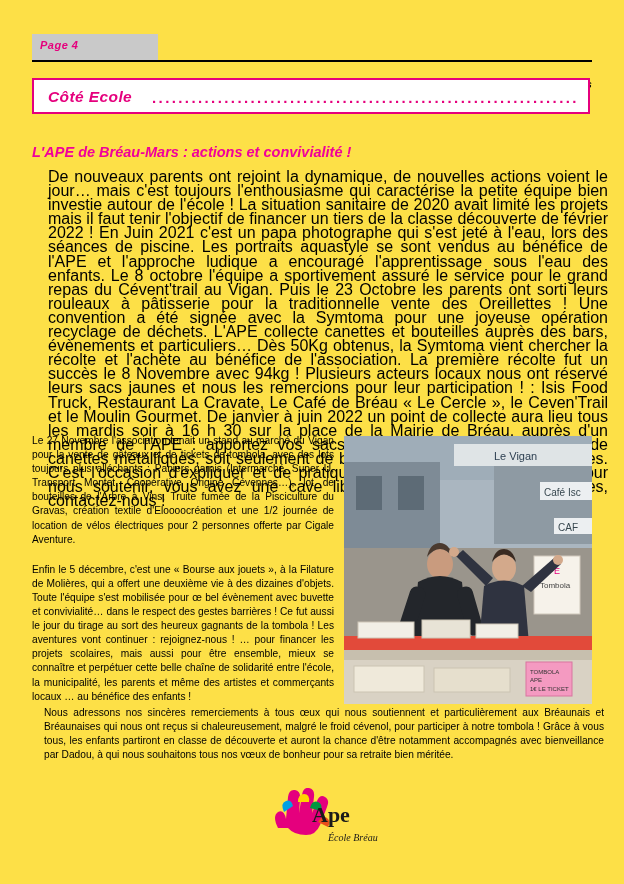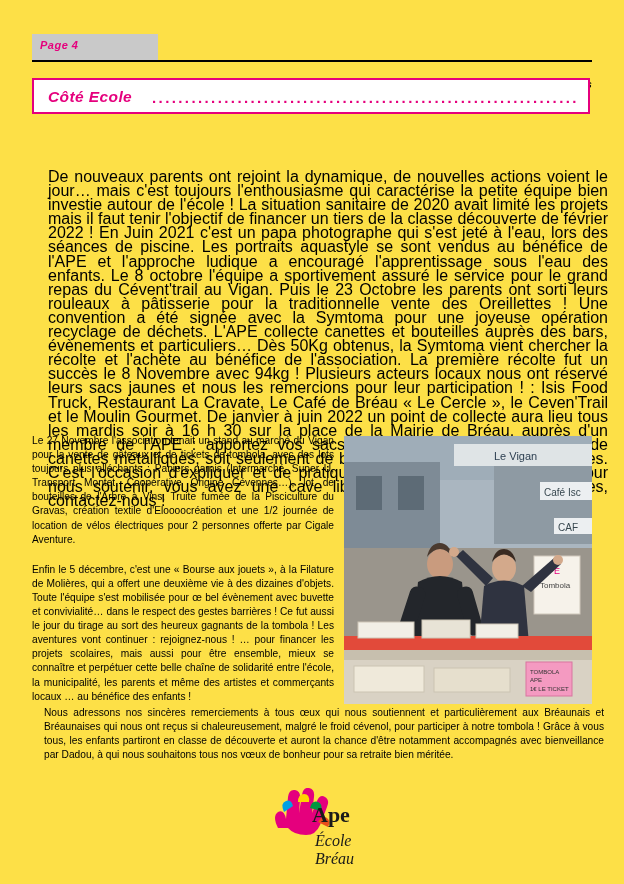--- a/index.html
+++ b/index.html
@@ -180,23 +180,23 @@
     position: absolute;
     left: 44px;
     top: 14px;
     font-size: 22px;
     font-weight: bold;
     color: #1a1a1a;
     font-family: "Liberation Serif", serif;
   }
   .logo-sub {
     position: absolute;
-    left: 47px;
+    left: 60px;
     top: 44px;
-    font-size: 16px;
+    font-size: 10px;
     font-style: italic;
     color: #1a1a1a;
     font-family: "Liberation Serif", serif;
   }
 </style>
 </head>
 <body>
 
 <div class="page">
 
@@ -205,20 +205,21 @@
     <div class="header-pagenum">Page 4</div>
     <div class="header-title">La Feuillo dé Bréou-Mars</div>
     <div class="header-rule"></div>
   </div>
 
   <div class="banner">
     <div class="banner-title">Côté Ecole</div>
     <div class="banner-dots">....................................................................</div>
   </div>
 
+  <div class="article-title">L'APE de Bréau-Mars : actions et convivialité !</div>
 
   <div class="body-text">De nouveaux parents ont rejoint la dynamique, de nouvelles actions voient le jour… mais c'est toujours l'enthousiasme qui caractérise la petite équipe bien investie autour de l'école ! La situation sanitaire de 2020 avait limité les projets mais il faut tenir l'objectif de financer un tiers de la classe découverte de février 2022 ! En Juin 2021 c'est un papa photographe qui s'est jeté à l'eau, lors des séances de piscine. Les portraits aquastyle se sont vendus au bénéfice de l'APE et l'approche ludique a encouragé l'apprentissage sous l'eau des enfants. Le 8 octobre l'équipe a sportivement assuré le service pour le grand repas du Cévent'trail au Vigan. Puis le 23 Octobre les parents ont sorti leurs rouleaux à pâtisserie pour la traditionnelle vente des Oreillettes ! Une convention a été signée avec la Symtoma pour une joyeuse opération recyclage de déchets. L'APE collecte canettes et bouteilles auprès des bars, évènements et particuliers… Dès 50Kg obtenus, la Symtoma vient chercher la récolte et l'achète au bénéfice de l'association. La première récolte fut un succès le 8 Novembre avec 94kg ! Plusieurs acteurs locaux nous ont réservé leurs sacs jaunes et nous les remercions pour leur participation ! : Isis Food Truck, Restaurant La Cravate, Le Café de Bréau « Le Cercle », le Ceven'Trail et le Moulin Gourmet. De janvier à juin 2022 un point de collecte aura lieu tous les mardis soir à 16 h 30 sur la place de la Mairie de Bréau, auprès d'un membre de l'APE : apportez vos sacs jaunes remplis soit seulement de canettes métalliques, soit seulement de bouteilles en plastique transparentes. C'est l'occasion d'expliquer et de pratiquer le tri avec les enfants ! Si, pour nous soutenir, vous avez une cave libre pour stocker des sacs jaunes, contactez-nous !</div>
 
   <div class="mid-wrap">
     <div class="mid-col">
       <p>Le 27 Novembre l'association tenait un stand au marché du Vigan pour la vente de gâteaux et de tickets de tombola, avec des lots toujours plus alléchants : Paniers garnis (Intermarché, Super U, Transport Montet, Coopérative Origine Cévennes…), lot de bouteilles de l'Arbre à Vins, Truite fumée de la Pisciculture du Gravas, création textile d'Eloooocréation et une 1/2 journée de location de vélos électriques pour 2 personnes offerte par Cigale Aventure.</p>
       <p>Enfin le 5 décembre, c'est une « Bourse aux jouets », à la Filature de Molières, qui a offert une deuxième vie à des dizaines d'objets. Toute l'équipe s'est mobilisée pour œ bel évènement avec buvette et convivialité… dans le respect des gestes barrières ! Ce fut aussi le jour du tirage au sort des heureux gagnants de la tombola ! Les aventures vont continuer : rejoignez-nous ! … pour financer les projets scolaires, mais aussi pour être ensemble, mieux se connaître et perpétuer cette belle chaîne de solidarité entre l'école, la municipalité, les parents et même des artistes et commerçants locaux … au bénéfice des enfants !</p>
     </div>
 
     <div class="photo">

